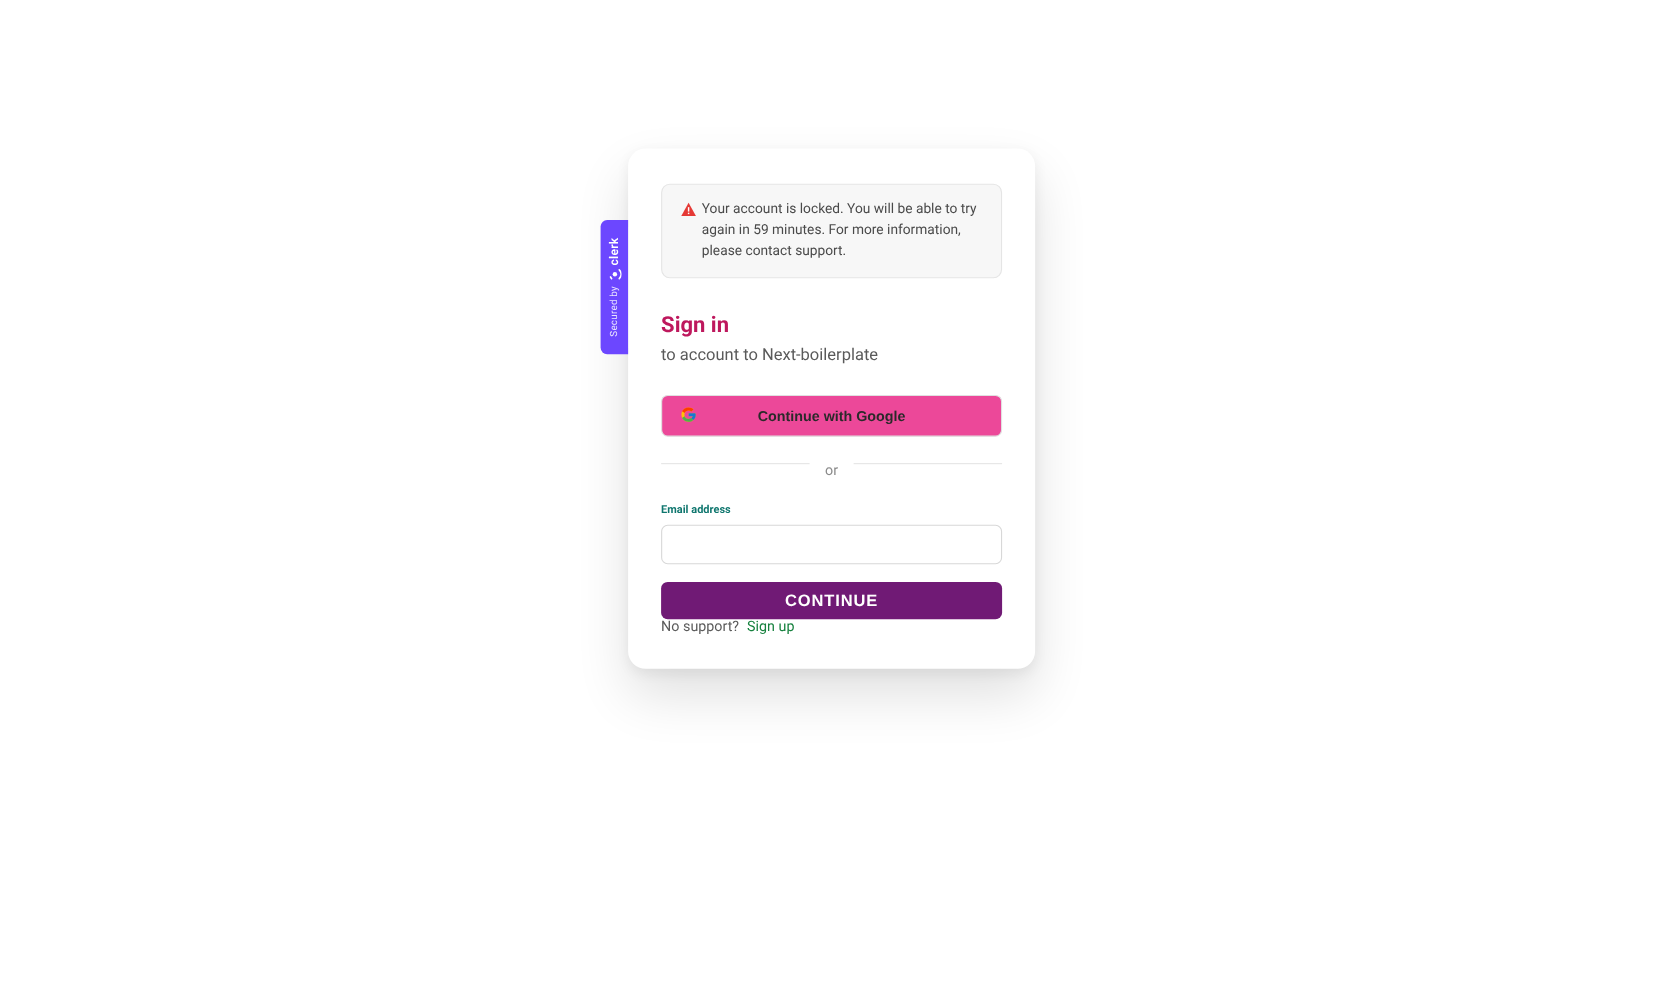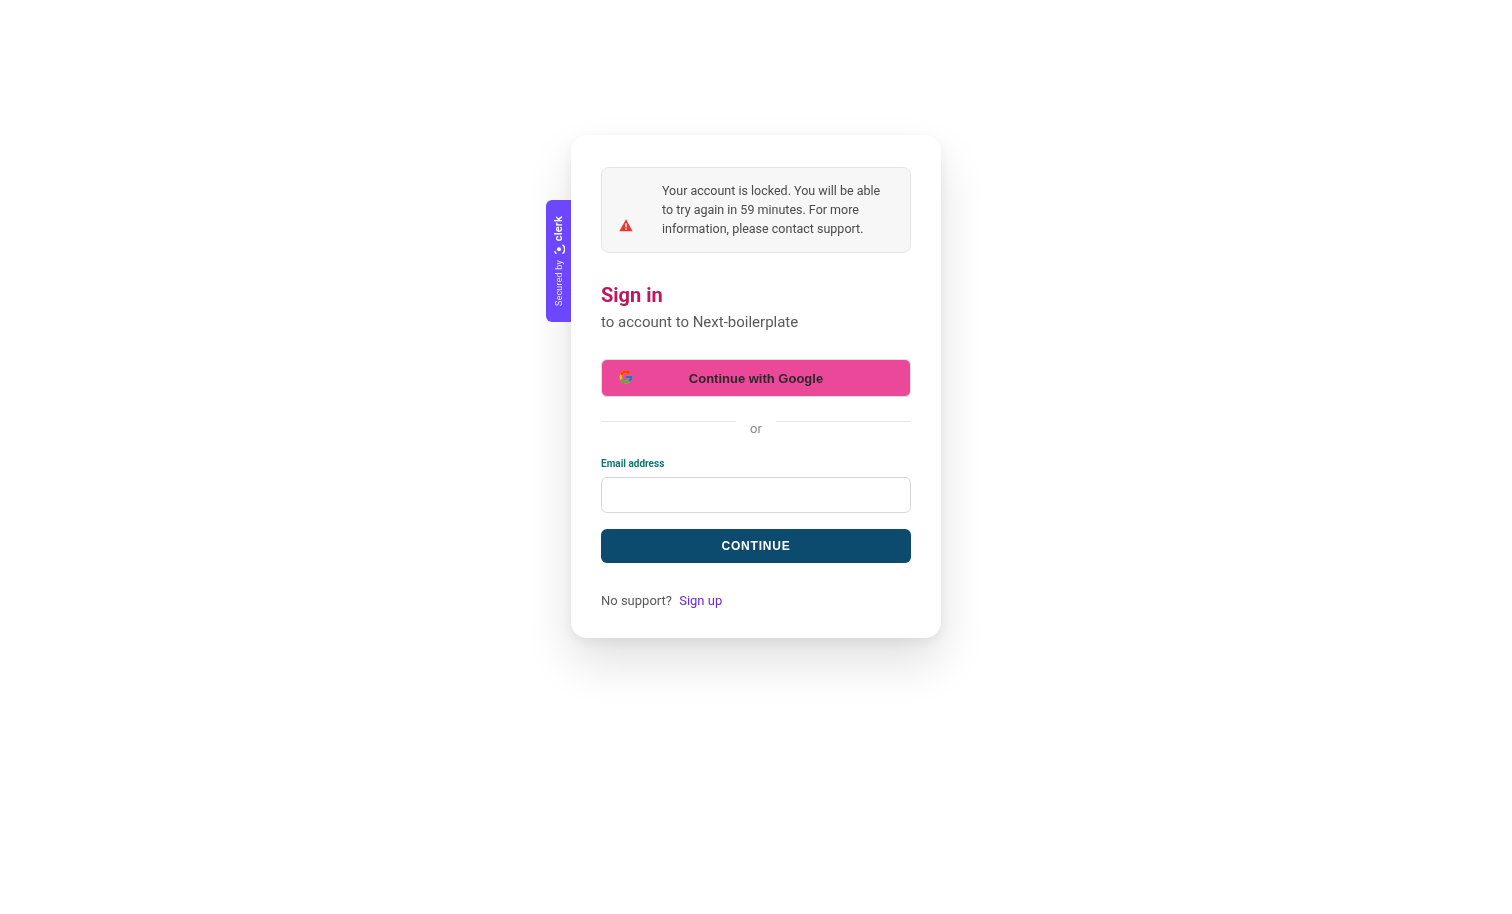--- a/index.html
+++ b/index.html
@@ -60,22 +60,22 @@
     }
     .card {
       width: 370px;
       background: #ffffff;
       border-radius: 16px;
       box-shadow: 0 24px 48px rgba(0,0,0,0.12), 0 4px 12px rgba(0,0,0,0.06);
       padding: 32px 30px 30px;
     }
     .alert {
       display: flex;
-      align-items: flex-end;
-      gap: 28px;
+      align-items: flex-start;
+      gap: 4px;
       background: #f7f7f7;
       border: 1px solid #e5e5e5;
       border-radius: 8px;
       padding: 14px 16px;
       margin-bottom: 30px;
     }
     .alert-icon {
       flex-shrink: 0;
       margin-top: 1px;
     }
@@ -147,35 +147,34 @@
       padding: 0 12px;
       font-size: 14px;
       outline: none;
       margin-bottom: 16px;
     }
     .primary-button {
       width: 100%;
       height: 34px;
       border: none;
       border-radius: 6px;
-      background: #0c4a6e;
+      background: #701a75;
       color: #ffffff;
-      font-size: 12px;
+      font-size: 15px;
       font-weight: 700;
       letter-spacing: 0.8px;
       cursor: pointer;
       text-transform: uppercase;
-      margin-bottom: 30px;
     }
     .footer-row {
       font-size: 13px;
       color: #5a5a5a;
     }
     .footer-link {
-      color: #6d28d9;
+      color: #15803d;
       text-decoration: none;
       margin-left: 4px;
       cursor: pointer;
     }
   </style>
 </head>
 <body>
 
 <div class="card-wrapper">
 

